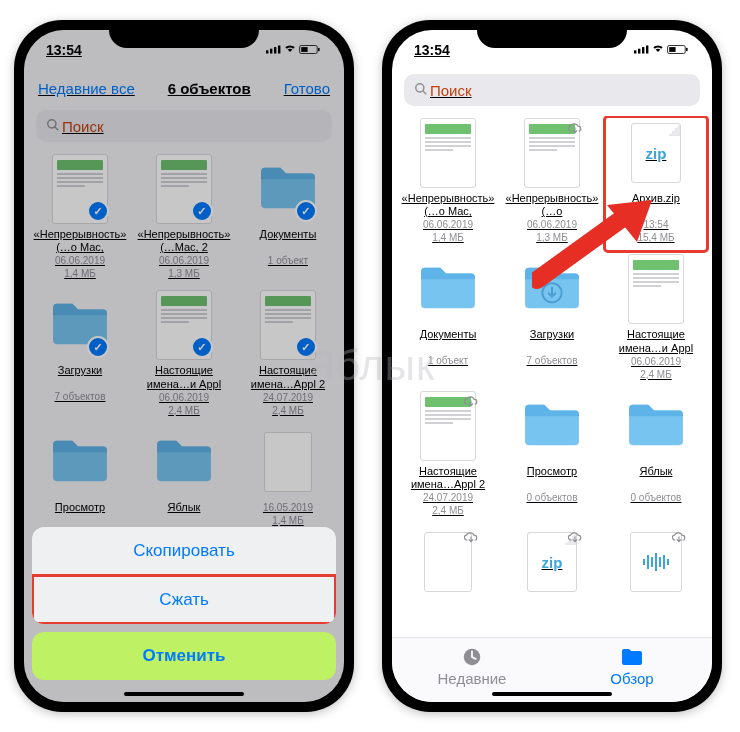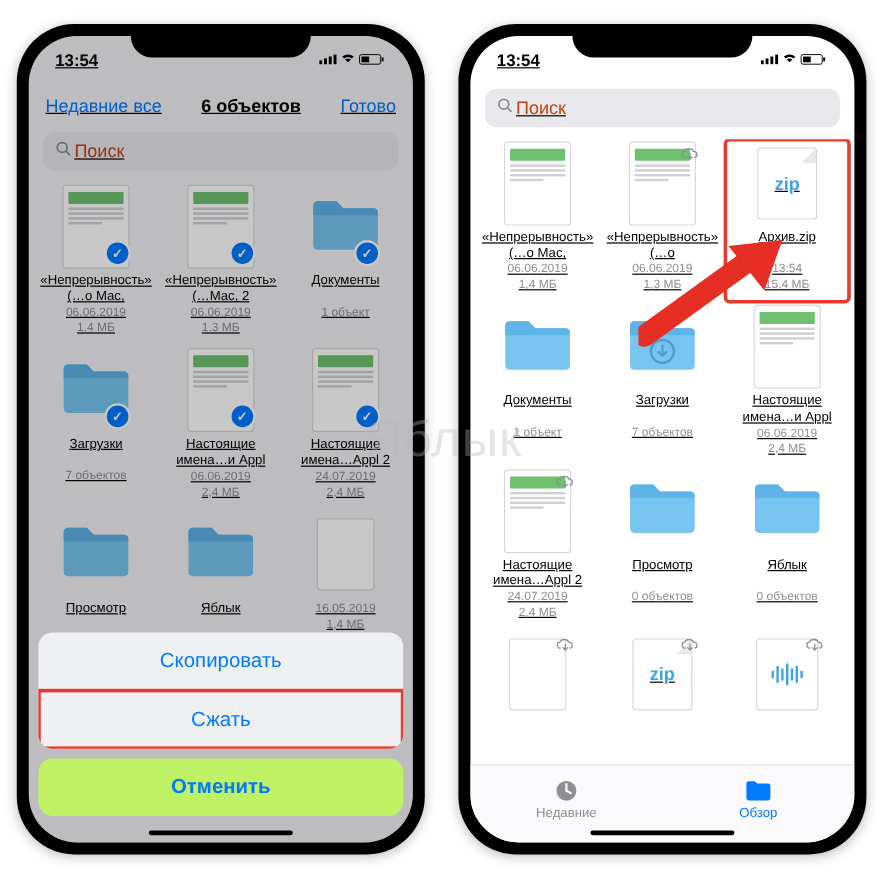--- a/index.html
+++ b/index.html
@@ -134,21 +134,21 @@
   color:#007aff; font-size:17px; font-weight:600;
 }
 .highlight-red { outline: 3px solid #e63b2e; outline-offset:-2px; border-radius:4px; }
 .highlight-red-row { outline: 3px solid #e63b2e; outline-offset:-2px; }
 .tabbar {
   position:absolute; bottom:0; left:0; right:0;
   height:64px; border-top:1px solid #e2e2e7; background:#fafafc;
   display:flex;
 }
 .tab { flex:1; display:flex; flex-direction:column; align-items:center;
-  justify-content:center; gap:2px; font-size:11px; color:#8e8e93;
+  justify-content:center; gap:2px; font-size:15px; color:#8e8e93;
   padding-bottom:8px;
 }
 .tab.active { color:#007aff; }
 .home-indicator {
   position:absolute; bottom:6px; left:50%; transform:translateX(-50%);
   width:120px; height:4px; background:#000; border-radius:3px; z-index:200;
 }
 .arrow-overlay {
   position:absolute; z-index:300;
   pointer-events:none;

